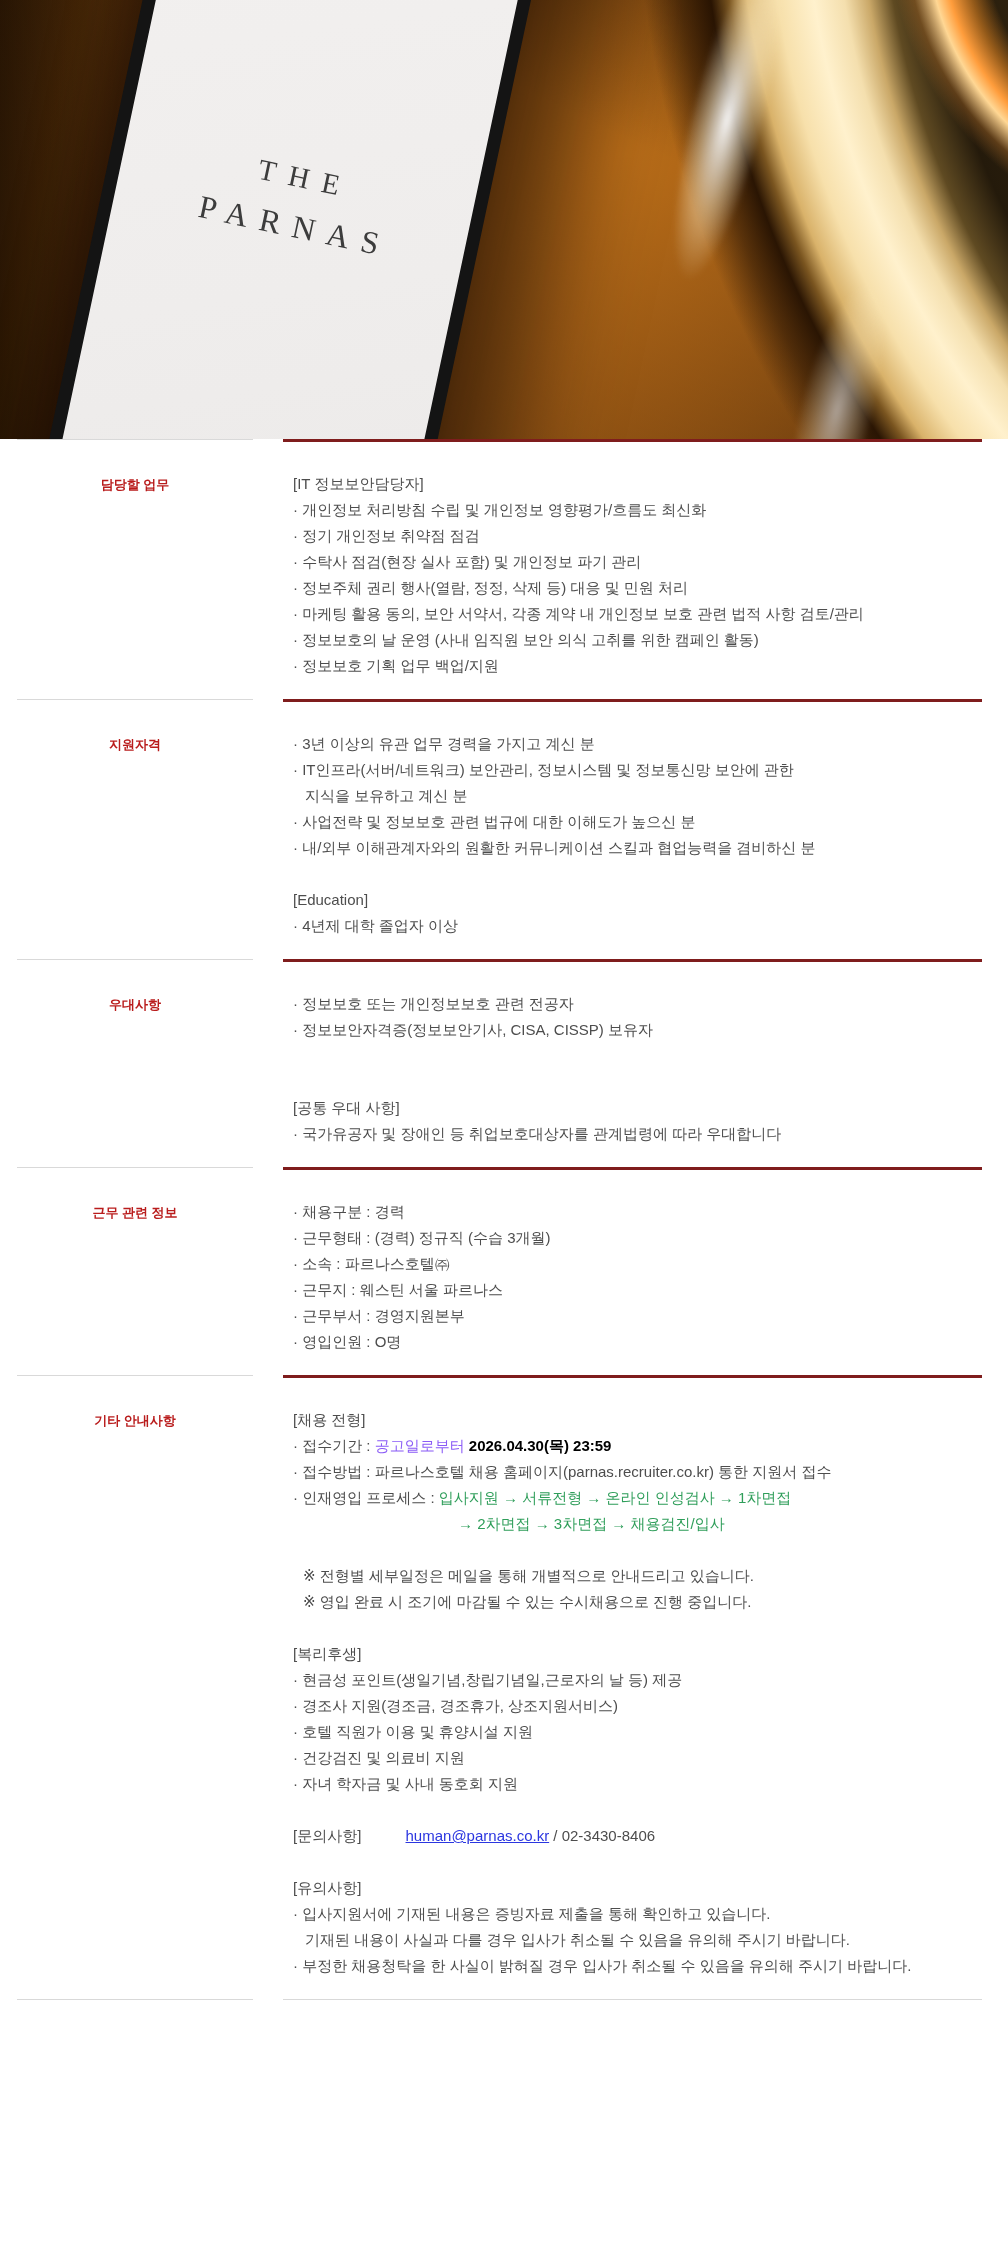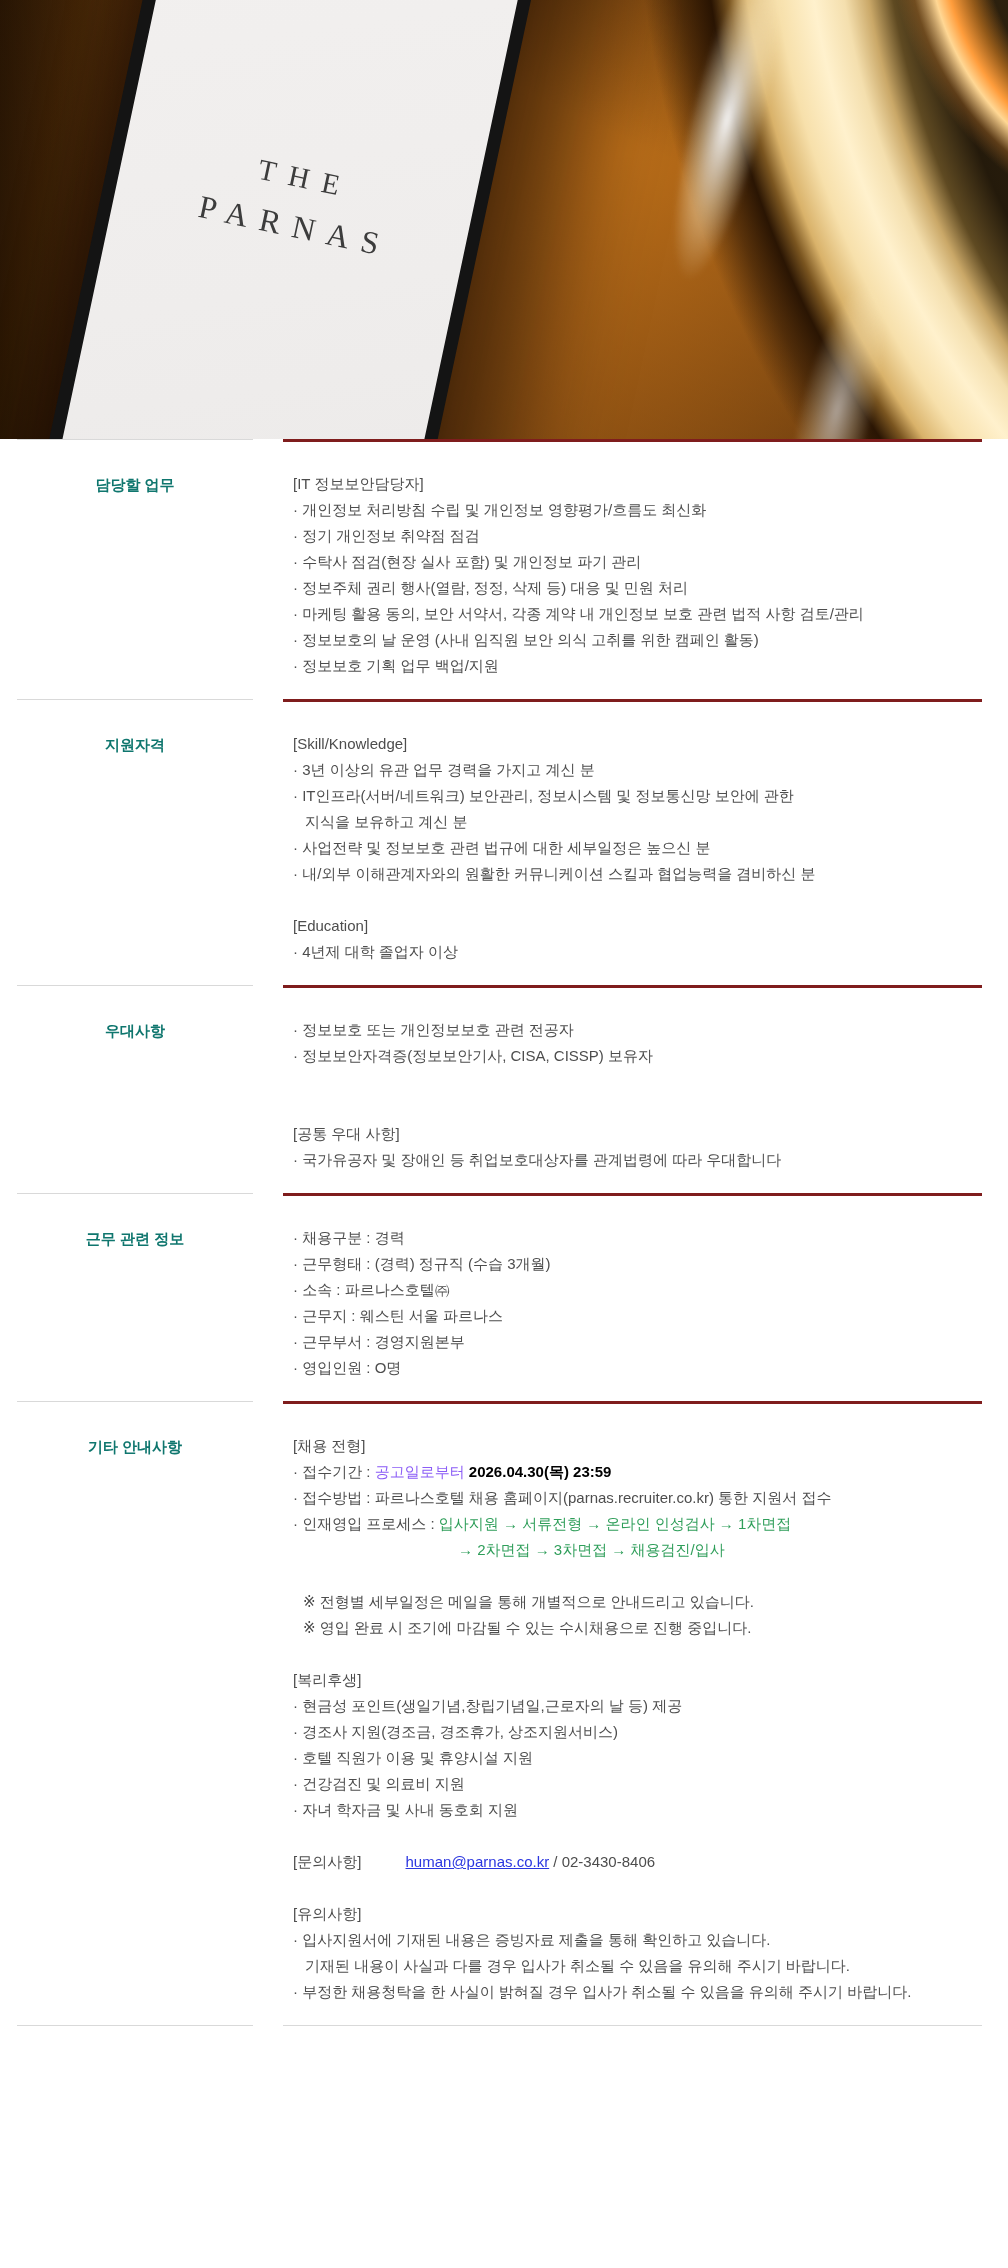--- a/index.html
+++ b/index.html
@@ -53,21 +53,21 @@
   .brand .l1 { font-size:29px; letter-spacing:13px; text-indent:13px; }
   .brand .l2 { font-size:32px; letter-spacing:12px; text-indent:12px; margin-top:14px; }
 
   
   .sections { width:1008px; }
   .section { display:flex; align-items:stretch; }
   .sec-left {
     width:236px; margin-left:17px; border-top:1px solid #d9d9d9;
     padding-top:36px; text-align:center; box-sizing:border-box;
   }
-  .sec-title { font-size:15px; font-weight:bold; color:#0f766e; }
+  .sec-title { font-size:13px; font-weight:bold; color:#b91c1c; }
   .sec-right {
     width:699px; margin-left:30px; border-top:3px solid #7f1d1d;
     padding:29px 0 20px 10px; box-sizing:border-box;
   }
   .ln { font-size:15px; line-height:26px; color:#4d4d4d; white-space:pre-wrap; }
   .ln.blank { height:26px; }
   .ln a { text-decoration:underline;margin-left:40px; }
   .final-divider { display:flex; }
   .final-divider .dl { width:236px; margin-left:17px; border-top:1px solid #d9d9d9; height:0; }
   .final-divider .dr { width:699px; margin-left:30px; border-top:1px solid #d9d9d9; height:0; }
@@ -105,25 +105,24 @@
         <div class="ln"><span>· 마케팅 활용 동의, 보안 서약서, 각종 계약 내 개인정보 보호 관련 법적 사항 검토/관리</span></div>
         <div class="ln"><span>· 정보보호의 날 운영 (사내 임직원 보안 의식 고취를 위한 캠페인 활동)</span></div>
         <div class="ln"><span>· 정보보호 기획 업무 백업/지원</span></div>
       </div>
     </div>
     <div class="section">
       <div class="sec-left">
         <div class="sec-title">지원자격</div>
       </div>
       <div class="sec-right">
-        <div class="ln"><span>[Skill/Knowledge]</span></div>
         <div class="ln"><span>· 3년 이상의 유관 업무 경력을 가지고 계신 분</span></div>
         <div class="ln"><span>· IT인프라(서버/네트워크) 보안관리, 정보시스템 및 정보통신망 보안에 관한</span></div>
         <div class="ln" style="padding-left: 12px;"><span>지식을 보유하고 계신 분</span></div>
-        <div class="ln"><span>· 사업전략 및 정보보호 관련 법규에 대한 세부일정은 높으신 분</span></div>
+        <div class="ln"><span>· 사업전략 및 정보보호 관련 법규에 대한 이해도가 높으신 분</span></div>
         <div class="ln"><span>· 내/외부 이해관계자와의 원활한 커뮤니케이션 스킬과 협업능력을 겸비하신 분</span></div>
         <div class="ln blank"></div>
         <div class="ln"><span>[Education]</span></div>
         <div class="ln"><span>· 4년제 대학 졸업자 이상</span></div>
       </div>
     </div>
     <div class="section">
       <div class="sec-left">
         <div class="sec-title">우대사항</div>
       </div>

